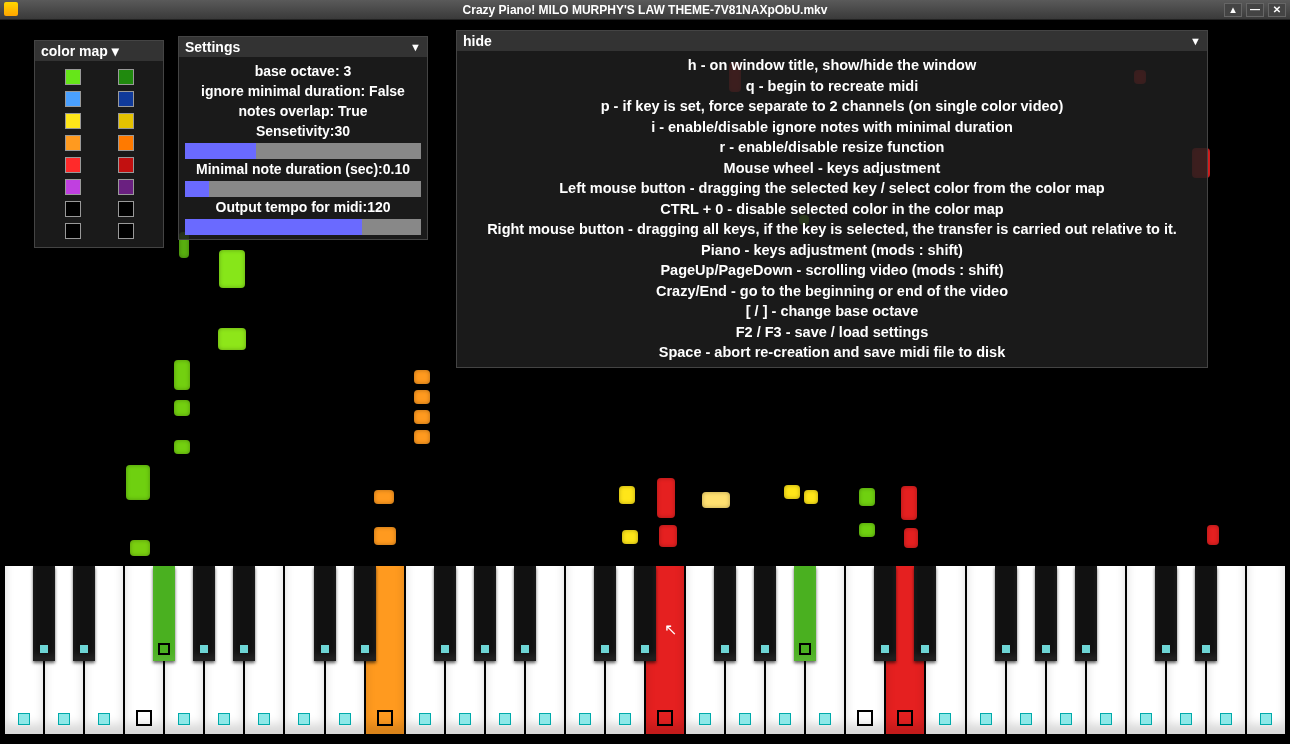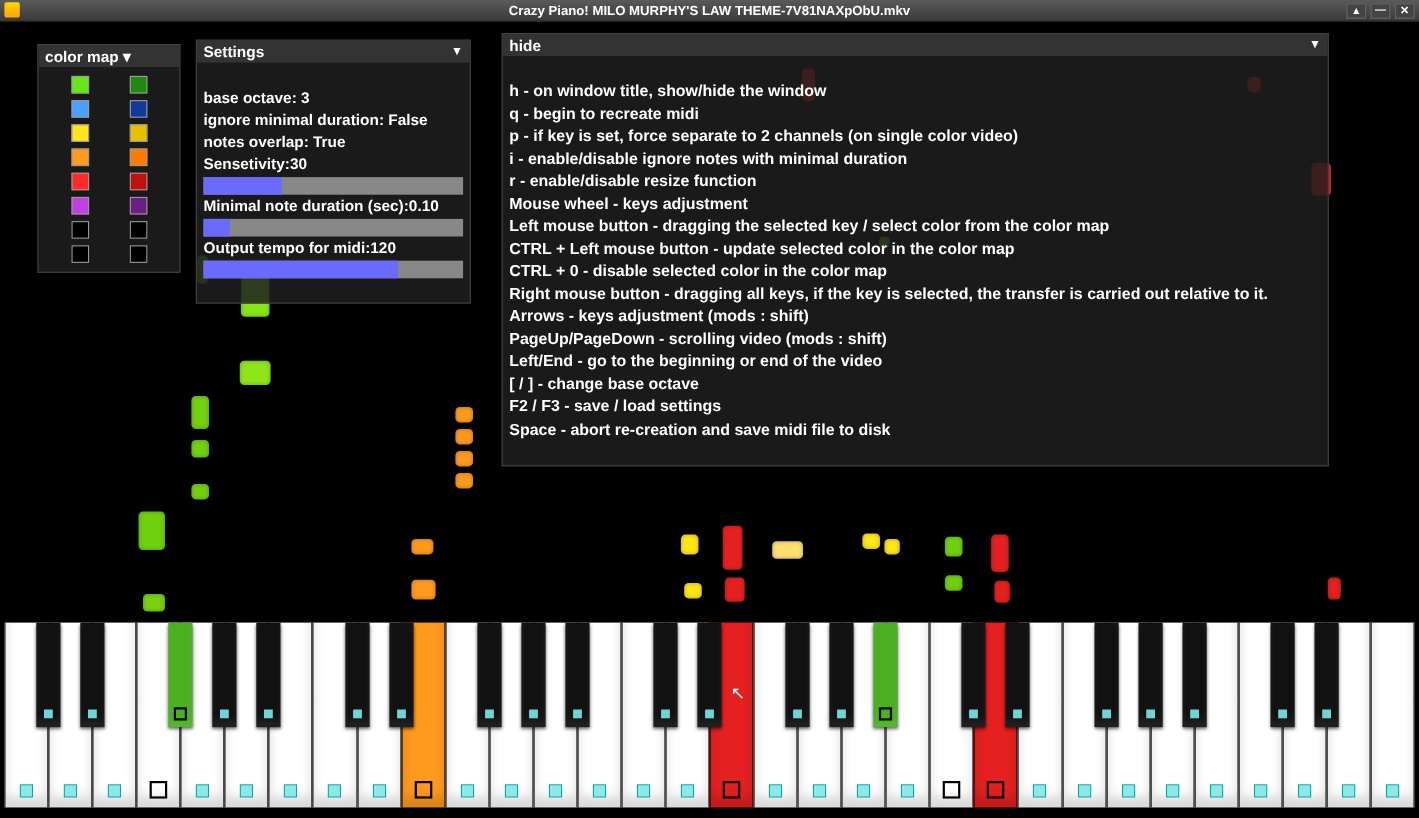--- a/index.html
+++ b/index.html
@@ -71,21 +71,21 @@
   }
   .panel-header {
     background: #333;
     padding: 2px 6px;
     font-weight: bold;
     display: flex;
     justify-content: space-between;
     align-items: center;
   }
   .panel-header .chevron { font-size: 11px; }
-  .panel-body { padding: 22px 6px; }
+  .panel-body { padding: 4px 6px; text-align: center; }
   .color-map {
     top: 10px; left: 30px; width: 130px;
   }
   .color-grid {
     display: grid;
     grid-template-columns: 1fr 1fr;
     gap: 6px;
     padding: 8px 14px;
   }
   .swatch {
@@ -299,26 +299,25 @@
       <span class="chevron">▼</span>
     </div>
     <div class="panel-body" id="help-body">
         <div>h - on window title, show/hide the window</div>
         <div>q - begin to recreate midi</div>
         <div>p - if key is set, force separate to 2 channels (on single color video)</div>
         <div>i - enable/disable ignore notes with minimal duration</div>
         <div>r - enable/disable resize function</div>
         <div>Mouse wheel - keys adjustment</div>
         <div>Left mouse button - dragging the selected key / select color from the color map</div>
-        <div>CTRL + Left mouse button - update selected color in the color map</div>
         <div>CTRL + 0 - disable selected color in the color map</div>
         <div>Right mouse button - dragging all keys, if the key is selected, the transfer is carried out relative to it.</div>
-        <div>Arrows - keys adjustment (mods : shift)</div>
+        <div>Piano - keys adjustment (mods : shift)</div>
         <div>PageUp/PageDown - scrolling video (mods : shift)</div>
-        <div>Left/End - go to the beginning or end of the video</div>
+        <div>Crazy/End - go to the beginning or end of the video</div>
         <div>[ / ] - change base octave</div>
         <div>F2 / F3 - save / load settings</div>
         <div>Space - abort re-creation and save midi file to disk</div>
       </div>
   </div>
 
   <div class="piano">
     <div class="hl-line" style="top:78px"></div>
     <div class="white-keys" id="white-keys">
         <div class="white-key">

